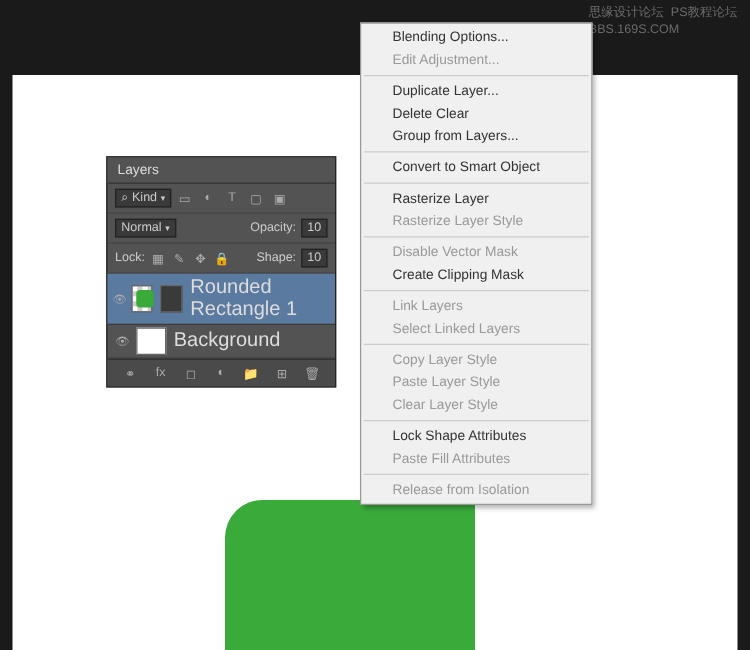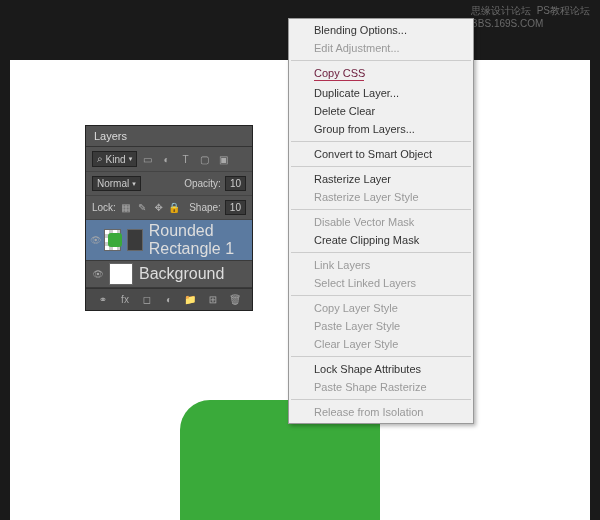--- a/index.html
+++ b/index.html
@@ -1,20 +1,20 @@
 <!DOCTYPE html>
 <html><head>
   <meta charset="utf-8">
   <style>
     * { margin: 0; padding: 0; box-sizing: border-box; font-family: Tahoma, Arial, sans-serif; }
     body { width: 600px; height: 520px; background: #1a1a1a; position: relative; overflow: hidden; }
     .canvas { position: absolute; left: 10px; top: 60px; right: 10px; bottom: 0; background: #fff; }
     .green-shape { position: absolute; left: 170px; top: 340px; width: 200px; height: 200px; background: #3aaa3a; border-radius: 30px 0 0 0; }
     .watermark { position: absolute; top: 4px; right: 10px; color: #6a6a6a; font-size: 10px; text-align: left; line-height: 1.3; }
-    .layers-panel { position: absolute; left: 85px; top: 125px; width: 168px; background: #535353; border: 1px solid #222; font-size: 10px; color: #ccc; }
+    .layers-panel { position: absolute; left: 85px; top: 125px; width: 184px; background: #535353; border: 1px solid #222; font-size: 10px; color: #ccc; }
     .panel-tab { background: #535353; padding: 4px 8px; border-bottom: 1px solid #333; color: #ddd; font-size: 11px; }
     .panel-row { display: flex; align-items: center; padding: 4px 6px; gap: 4px; border-bottom: 1px solid #444; }
     .dropdown { background: #3a3a3a; border: 1px solid #222; padding: 1px 4px; color: #ccc; font-size: 10px; display: inline-flex; align-items: center; gap: 3px; }
     .chev { font-size: 7px; }
     .icons-row { display: flex; gap: 6px; align-items: center; }
     .small-ico { width: 13px; height: 13px; display: inline-flex; align-items: center; justify-content: center; color: #aaa; font-size: 10px; }
     .layer-item { display: flex; align-items: center; padding: 2px 4px; border-bottom: 1px solid #3a3a3a; }
     .layer-item.selected { background: #5b7aa0; }
     .eye { width: 16px; text-align: center; color: #aaa; font-size: 9px; }
     .thumb { width: 24px; height: 22px; background: #fff; border: 1px solid #666; margin: 0 3px; position: relative; }
@@ -106,37 +106,36 @@
     <span class="small-ico">📁</span>
     <span class="small-ico">⊞</span>
     <span class="small-ico">🗑</span>
   </div>
 </div>
 
 <div class="context-menu" id="ctx">
     <div class="menu-item">Blending Options...</div>
     <div class="menu-item disabled">Edit Adjustment...</div>
     <div class="menu-sep"></div>
-    <div class="menu-item highlighted">Copy CSS</div>
     <div class="menu-item">Duplicate Layer...</div>
     <div class="menu-item">Delete Clear</div>
     <div class="menu-item">Group from Layers...</div>
     <div class="menu-sep"></div>
     <div class="menu-item">Convert to Smart Object</div>
     <div class="menu-sep"></div>
     <div class="menu-item">Rasterize Layer</div>
     <div class="menu-item disabled">Rasterize Layer Style</div>
     <div class="menu-sep"></div>
     <div class="menu-item disabled">Disable Vector Mask</div>
     <div class="menu-item">Create Clipping Mask</div>
     <div class="menu-sep"></div>
     <div class="menu-item disabled">Link Layers</div>
     <div class="menu-item disabled">Select Linked Layers</div>
     <div class="menu-sep"></div>
     <div class="menu-item disabled">Copy Layer Style</div>
     <div class="menu-item disabled">Paste Layer Style</div>
     <div class="menu-item disabled">Clear Layer Style</div>
     <div class="menu-sep"></div>
     <div class="menu-item">Lock Shape Attributes</div>
-    <div class="menu-item disabled">Paste Shape Rasterize</div>
+    <div class="menu-item disabled">Paste Fill Attributes</div>
     <div class="menu-sep"></div>
     <div class="menu-item disabled">Release from Isolation</div>
   </div>
 
 </body></html>

